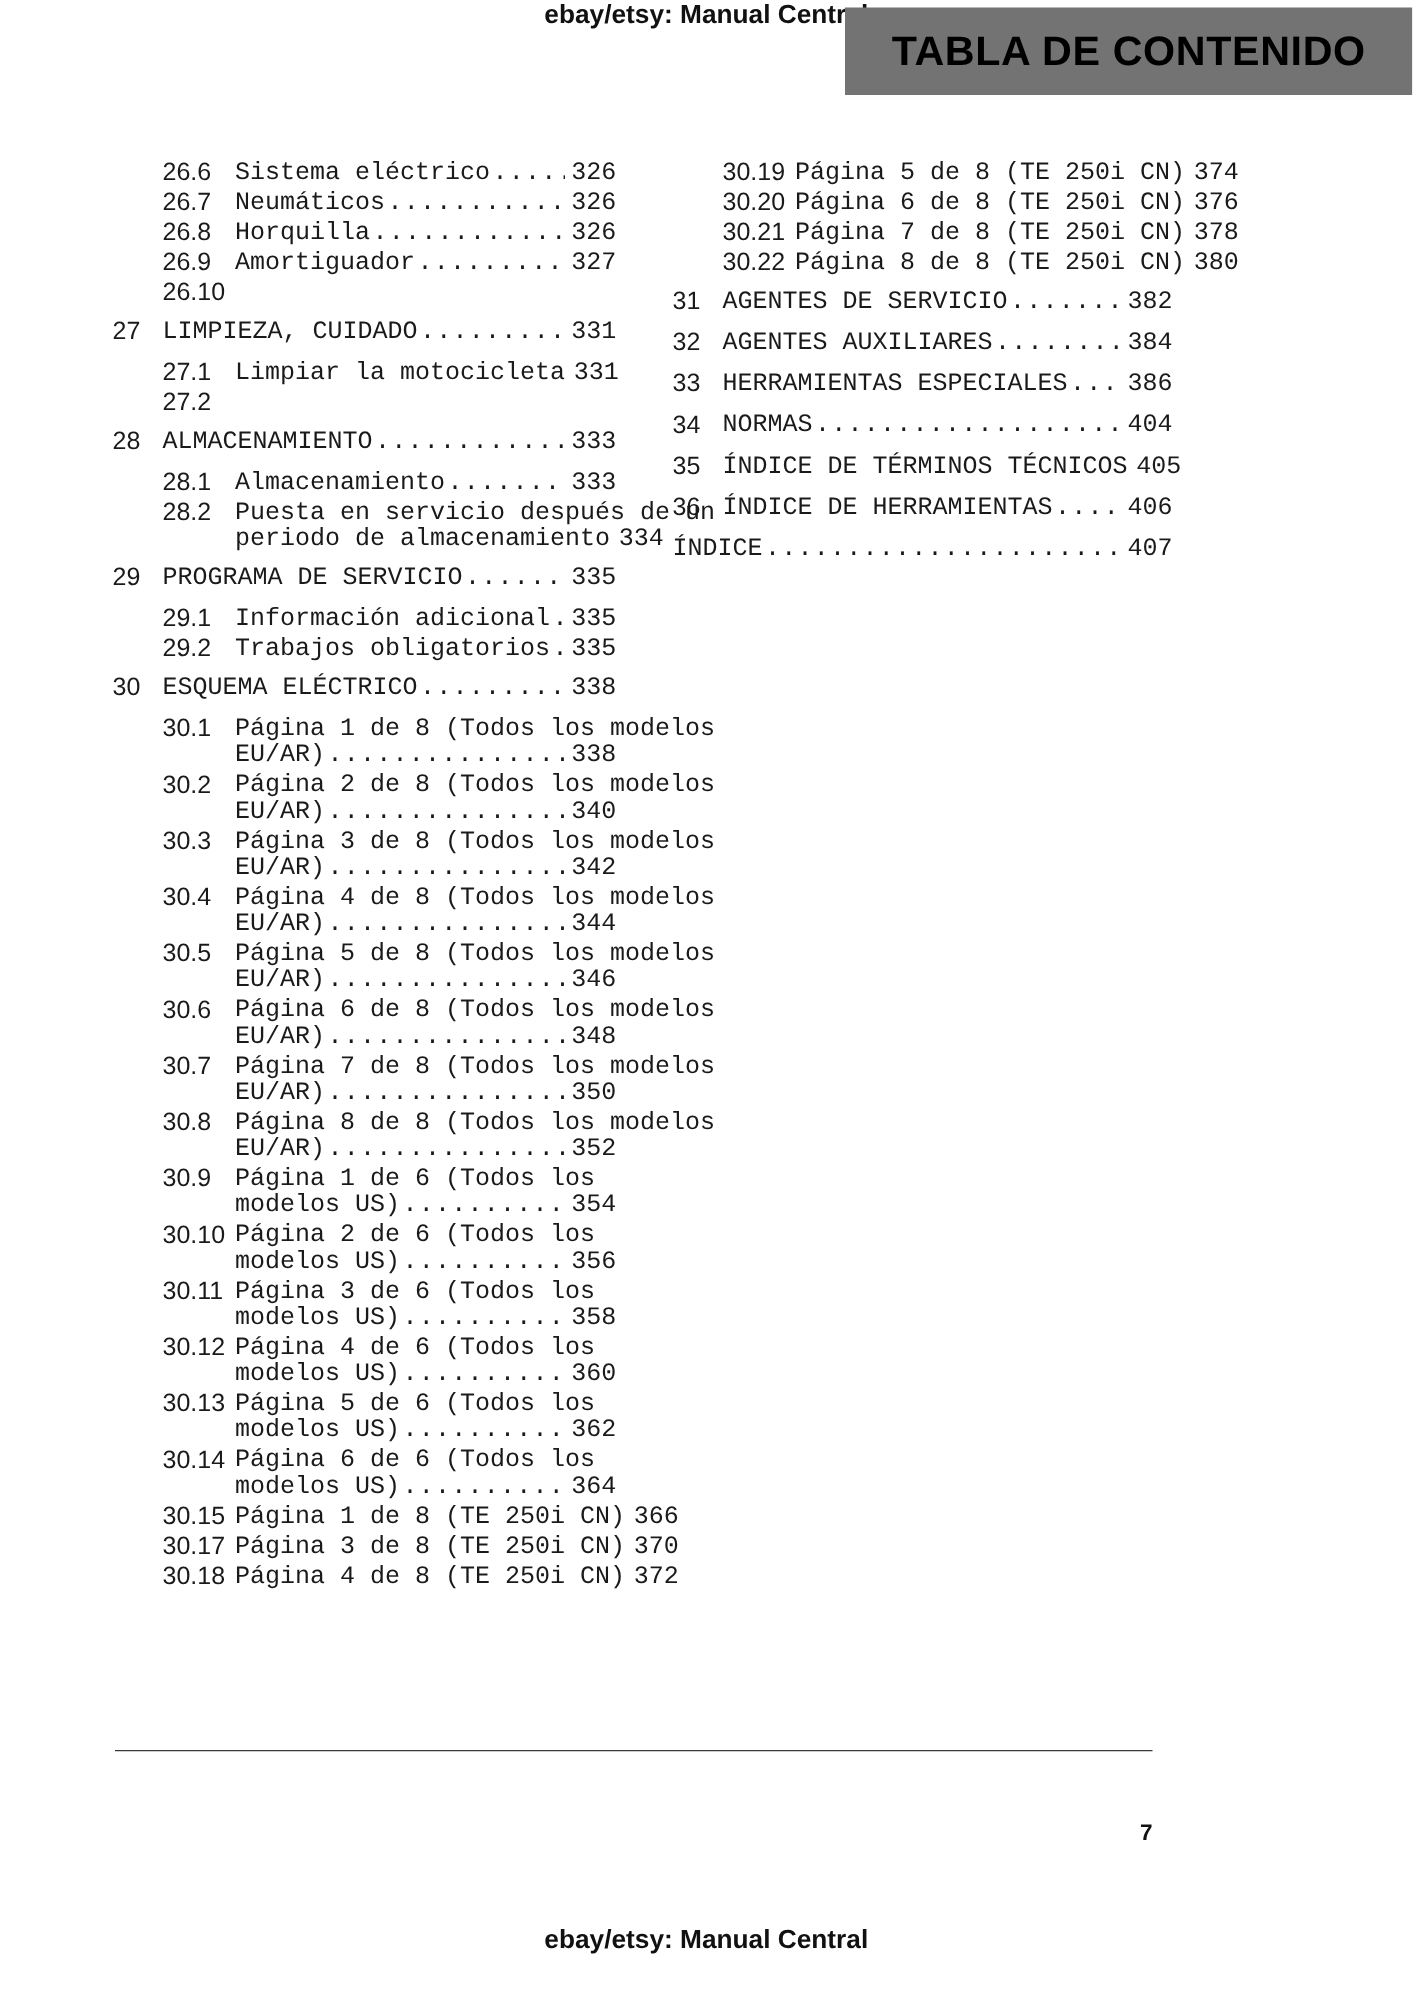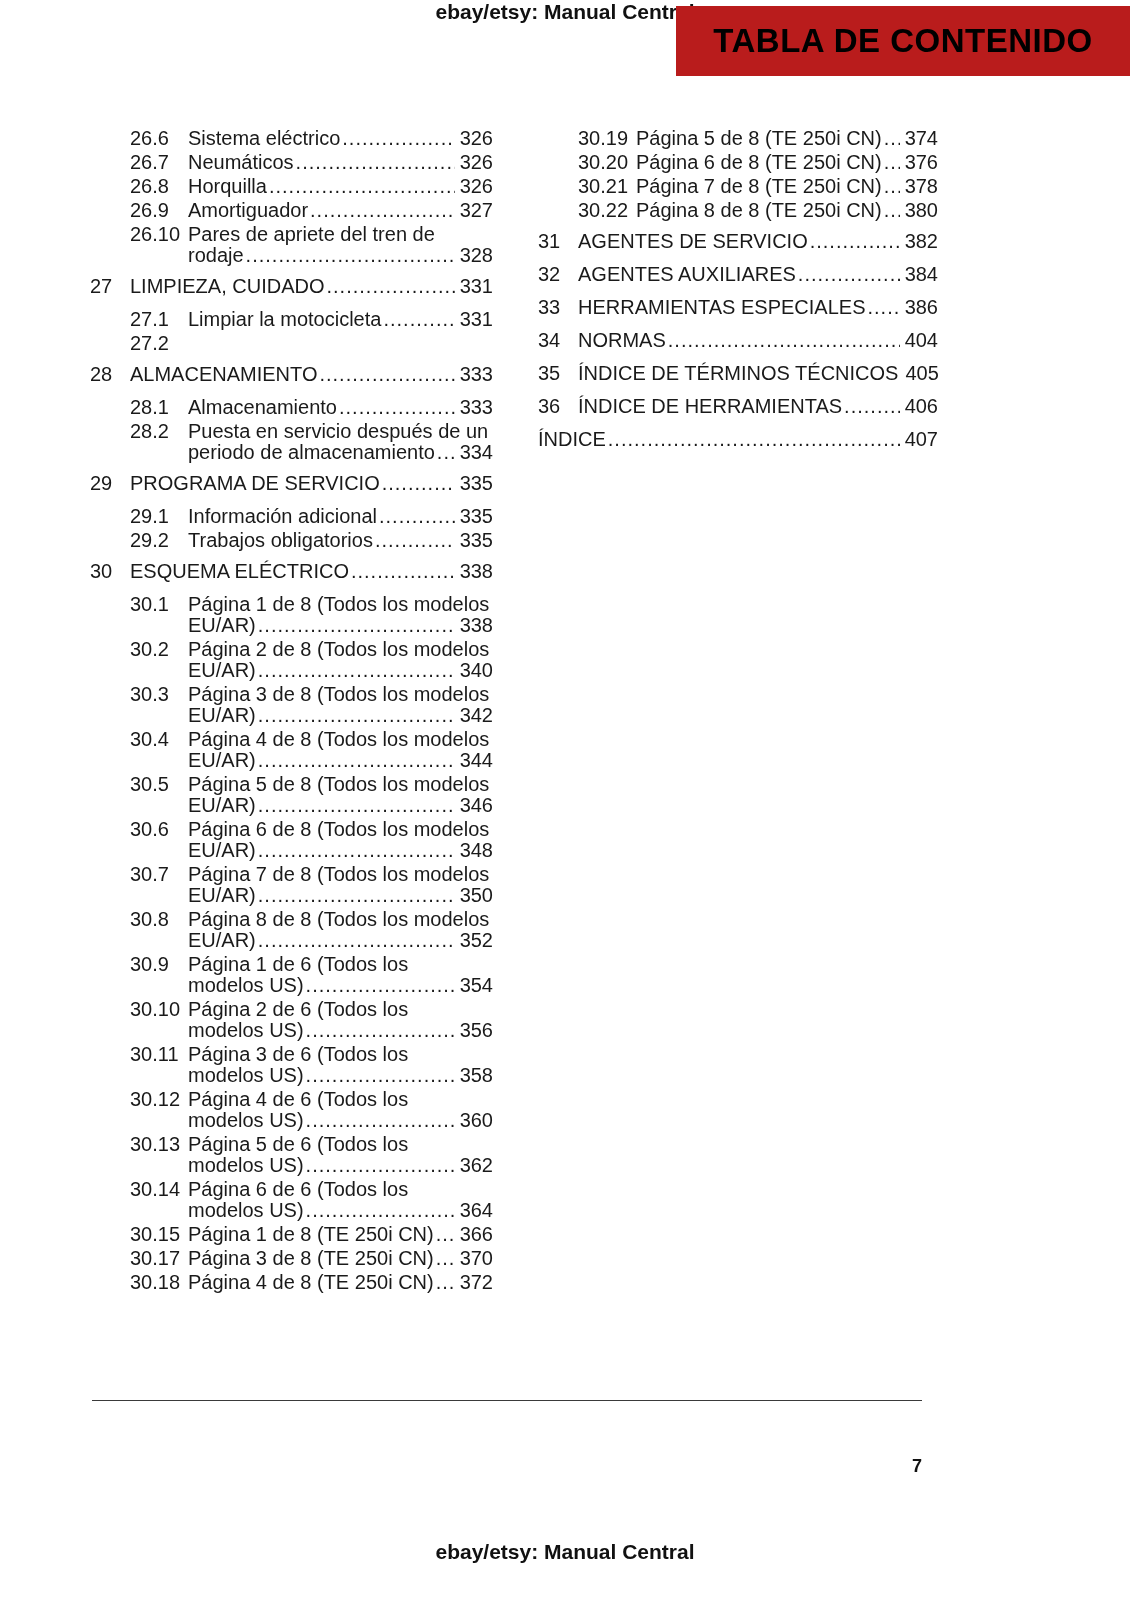--- a/index.html
+++ b/index.html
@@ -44,21 +44,21 @@
   .entry {
     display: flex;
     font-size: 20px;
     line-height: 21px;
     margin-bottom: 3px;
   }
   .entry .num { flex: 0 0 58px; }
   .level1 .num { flex: 0 0 40px; }
   .level2 { padding-left: 40px; }
   .level1, .level0 { margin-top: 10px; margin-bottom: 12px; }
-  .entry .body { flex: 1 1 auto; min-width: 0; }
+  .entry .body { flex: 1 1 auto; min-width: 0; font-family: Liberation Mono, monospace; }
   .line { white-space: nowrap; }
   .line.last { display: flex; }
   .line.last .txt { white-space: nowrap; }
   .leader {
     flex: 1 1 auto;
     overflow: hidden;
     white-space: nowrap;
     margin: 0 5px 0 2px;
   }
   .leader::before {
@@ -95,21 +95,21 @@
     color: #111;
   }
 </style>
 </head>
 <body>
 
 <div class="page">
 
   <div class="watermark-top">ebay/etsy: Manual Central</div>
 
-  <div class="banner" style="background: #b91c1c;">
+  <div class="banner" style="background: #737373;">
     <span class="banner-title">TABLA DE CONTENIDO</span>
   </div>
 
   <div class="col col-left" id="col-left">
       <div class="entry level2">
         <span class="num">26.6</span>
         <div class="body">
           <div class="line last">
             <span class="txt">Sistema eléctrico</span>
             <span class="leader"></span>
@@ -142,28 +142,20 @@
         <div class="body">
           <div class="line last">
             <span class="txt">Amortiguador</span>
             <span class="leader"></span>
             <span class="pagenum">327</span>
           </div>
         </div>
       </div>
       <div class="entry level2">
         <span class="num">26.10</span>
-        <div class="body">
-          <div class="line"><span class="txt">Pares de apriete del tren de</span></div>
-          <div class="line last">
-            <span class="txt">rodaje</span>
-            <span class="leader"></span>
-            <span class="pagenum">328</span>
-          </div>
-        </div>
       </div>
       <div class="entry level1">
         <span class="num">27</span>
         <div class="body">
           <div class="line last">
             <span class="txt">LIMPIEZA, CUIDADO</span>
             <span class="leader"></span>
             <span class="pagenum">331</span>
           </div>
         </div>

